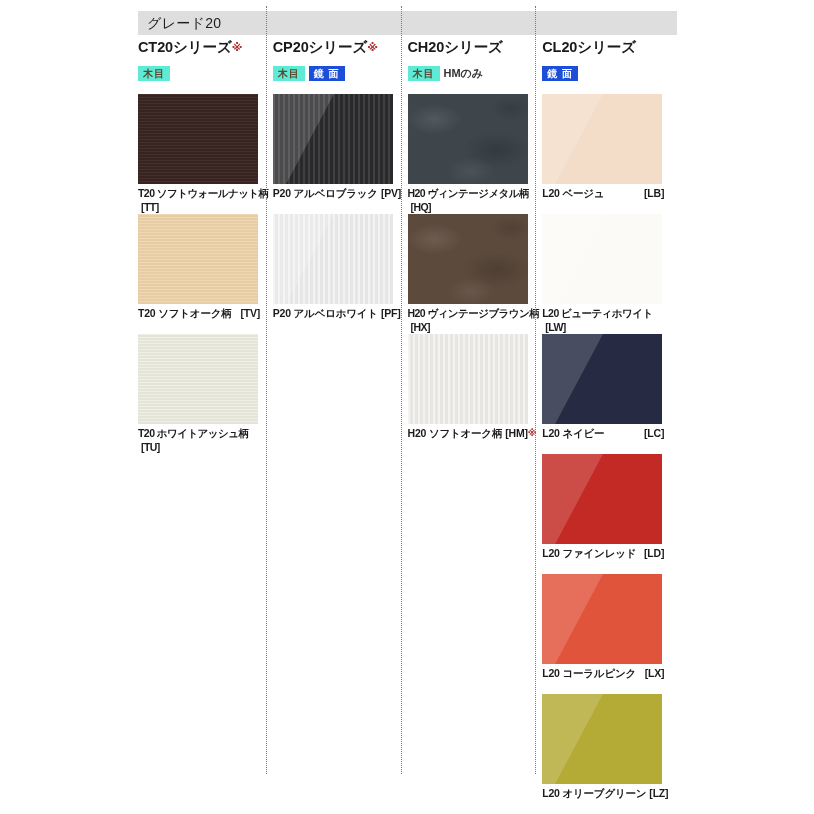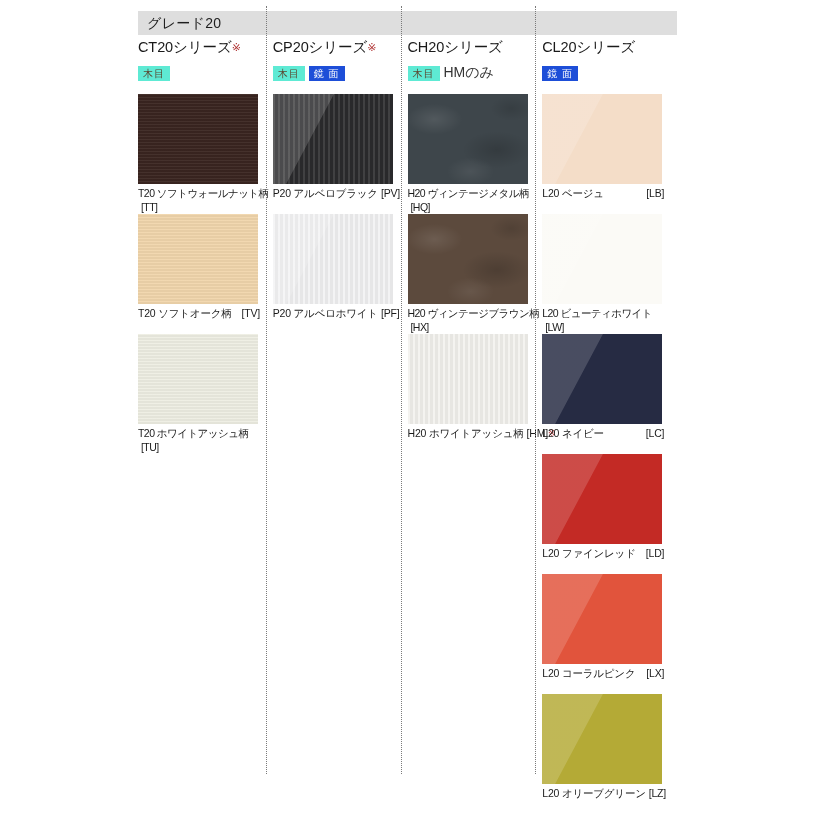--- a/index.html
+++ b/index.html
@@ -48,20 +48,21 @@
     top: 40px;
     width: 539px;
     height: 770px;
     display: flex;
   }
   .column {
     position: relative;
     width: 134.75px;
     box-sizing: border-box;
     padding-left: 0px;
+    font-weight: bold;
   }
   
   .column + .column::before {
     content: "";
     position: absolute;
     left: -7px;
     top: -34px;
     width: 0;
     height: 768px;
     border-left: 1px dotted #7a7a7a;
@@ -100,21 +101,21 @@
   }
   .tag-wood {
     background: #5eead4;
     color: #5a4a33;
   }
   .tag-gloss {
     background: #1d4ed8;
     color: #ffffff;
   }
   .tag-note {
-    font-size: 14px;
+    font-size: 11px;
     color: #333333;
     letter-spacing: 0px;
   }
 
   
   .items {
     position: absolute;
     top: 54px;
     left: 0;
     width: 100%;
@@ -292,21 +293,21 @@
             <div class="caption tight">
               <span class="cap-name">H20 ヴィンテージブラウン柄</span>
               <span class="cap-code"><span>[HX]</span></span>
             </div>
           </div>
           <div class="swatch-item">
             <div class="swatch" style="background: rgb(243, 242, 238);">
               <div class="grain-v"></div>
             </div>
             <div class="caption">
-              <span class="cap-name">H20 ホワイトアッシュ柄</span>
+              <span class="cap-name">H20 ソフトオーク柄</span>
               <span class="cap-code"><span>[HM]</span><span class="ast">※</span></span>
             </div>
           </div>
         </div>
       </div>
       <div class="column">
         <div class="series-title"><span>CL20シリーズ</span></div>
         <div class="tag-row">
           <span class="tag tag-gloss">鏡 面</span>
         </div>

